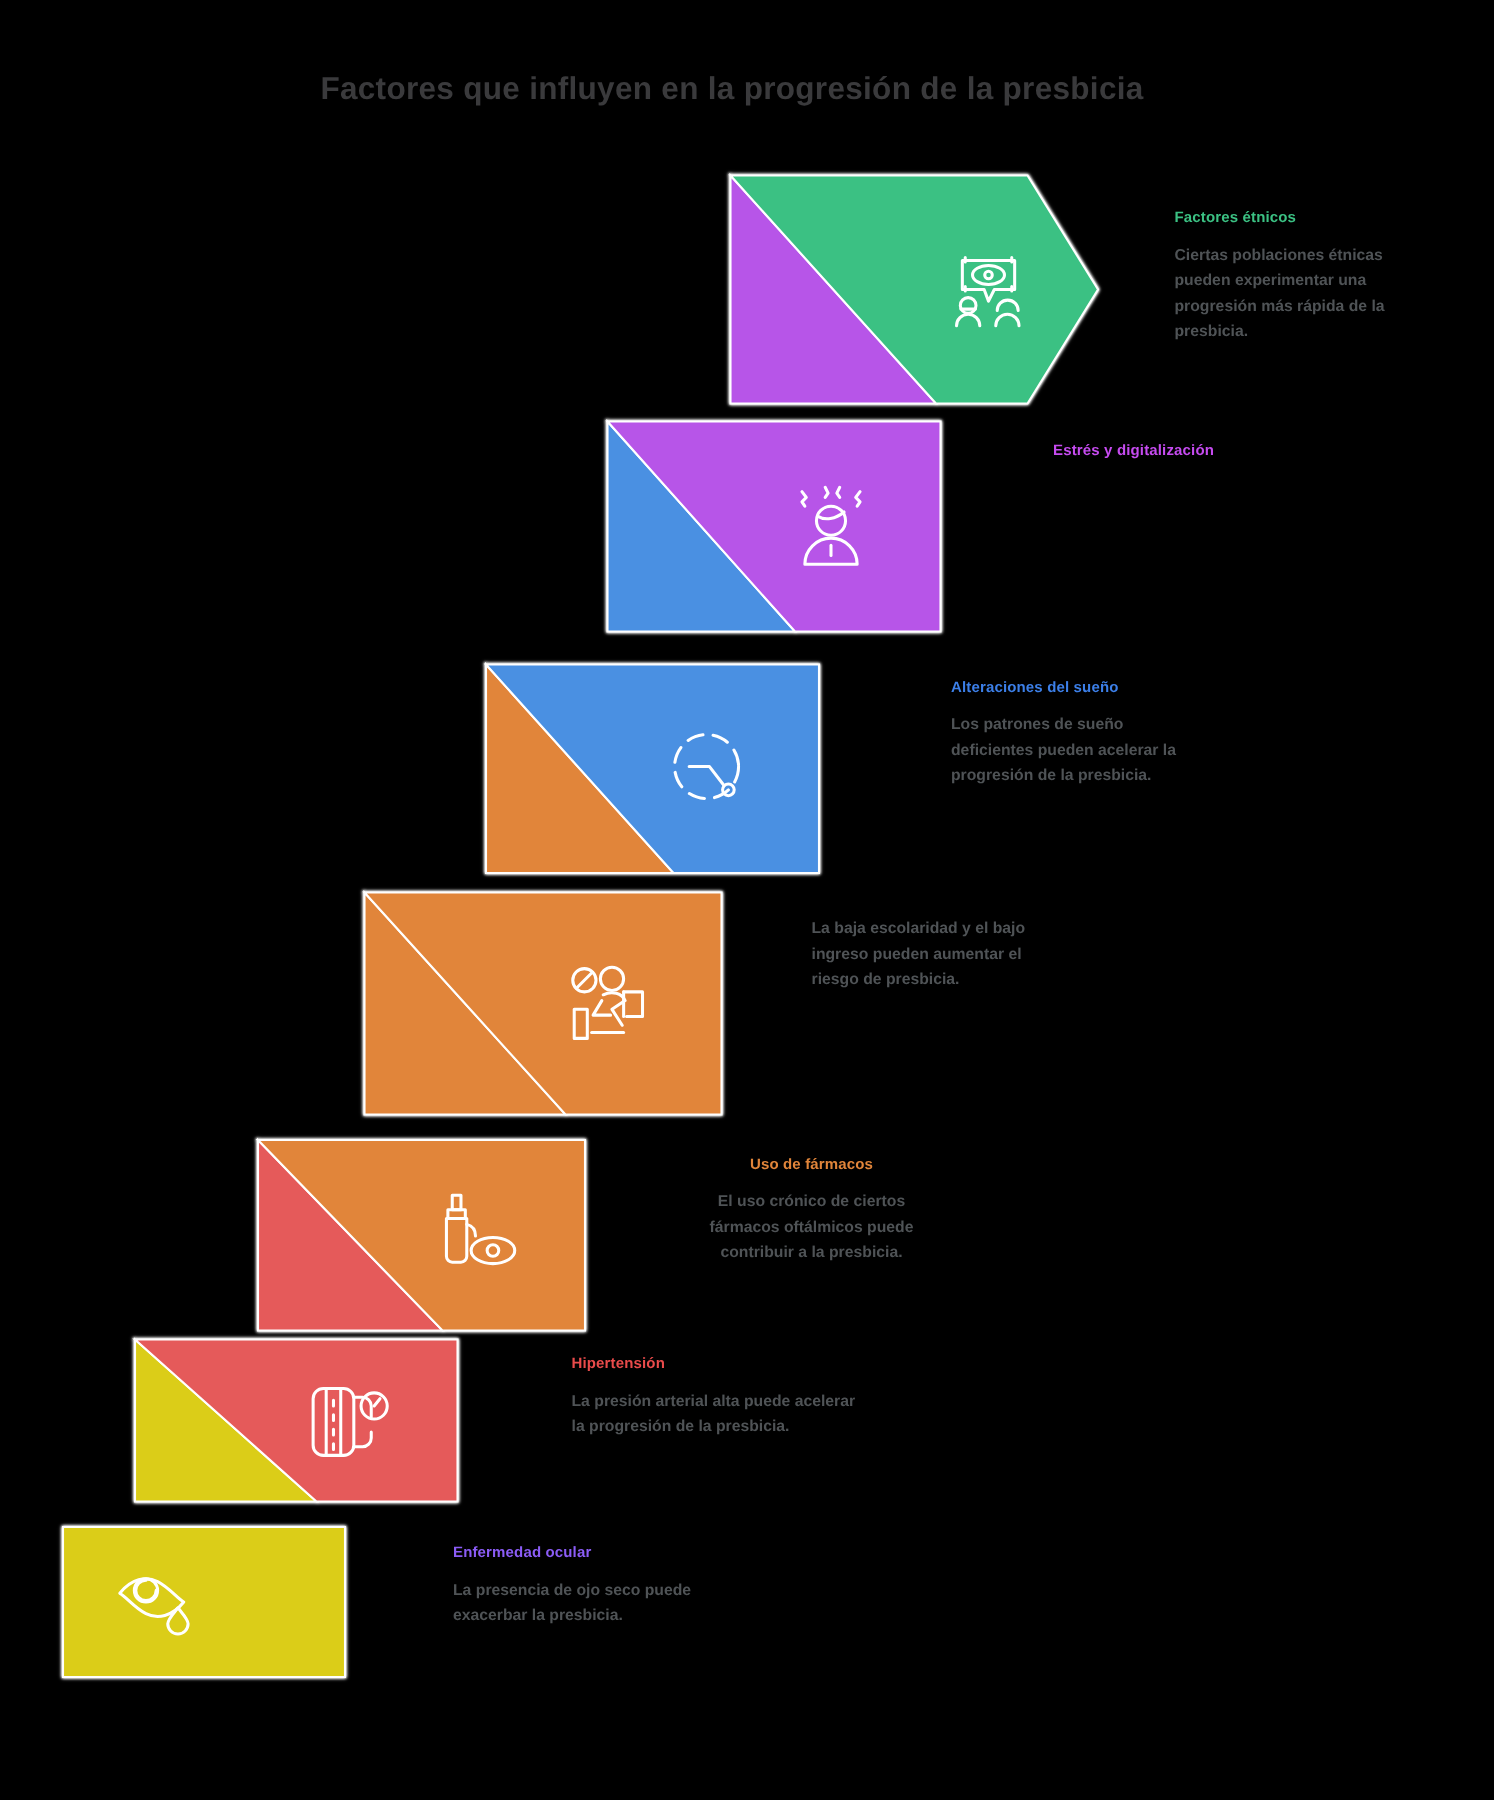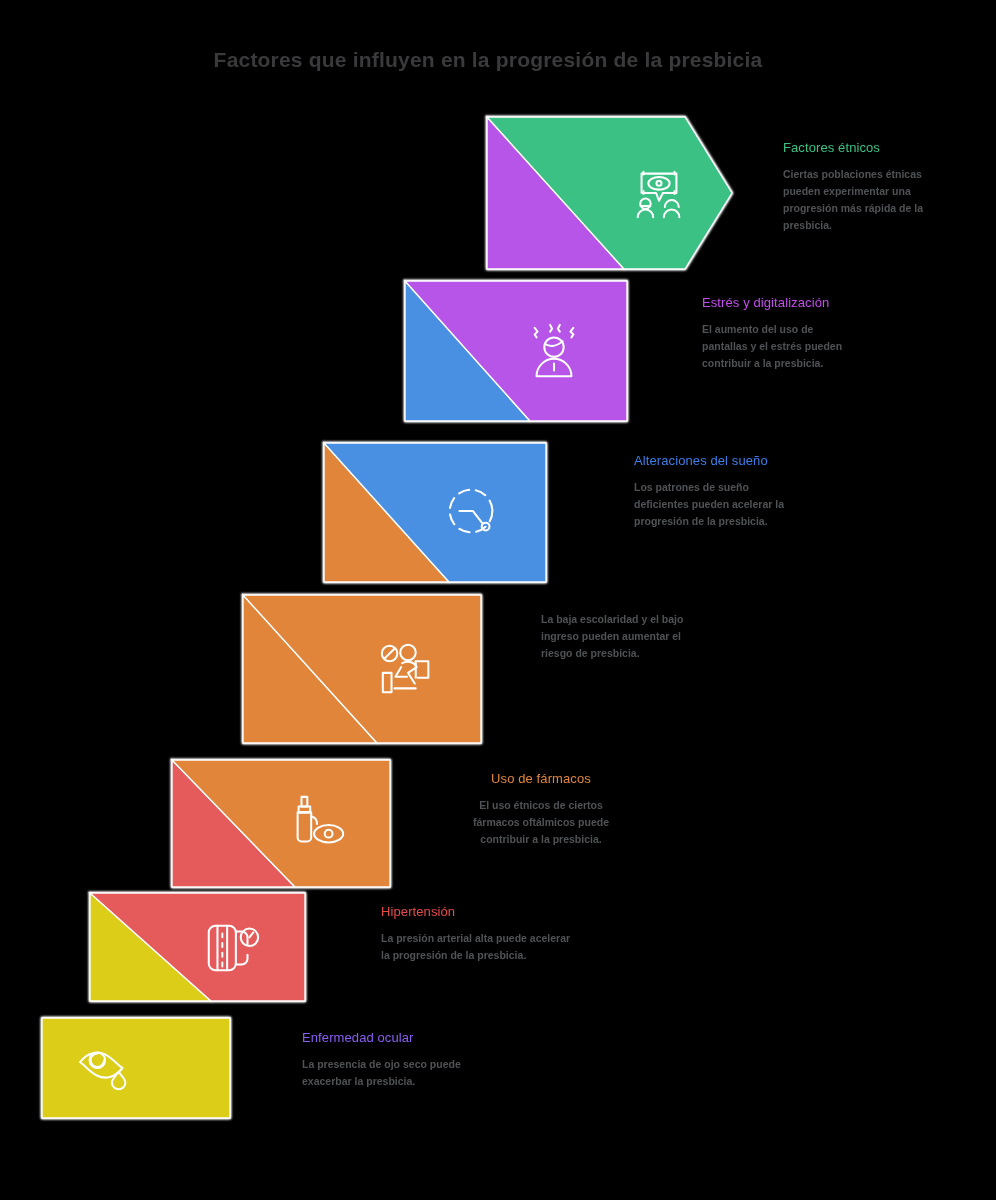--- a/index.html
+++ b/index.html
@@ -40,22 +40,22 @@
     right: 42px;
     top: 50%;
     transform: translateY(-50%);
     width: 62px; height: 62px;
     color: #ffffff;
   }
   .step-icon svg { display:block; width: 100%; height: 100%; }
 
   .label-block { position: absolute; width: 200px; }
   .label-title {
-    font-size: 13px;
-    font-weight: normal;
+    font-size: 10px;
+    font-weight: bold;
     line-height: 1.35;
     margin-bottom: 9px;
     letter-spacing: .1px;
   }
   .label-desc {
     font-size: 10.5px;
     line-height: 1.62;
     color: #4f5356;
     font-weight: bold;
   }
@@ -133,21 +133,20 @@
         <path d="M52 8l-3 4 3 3-2 3"></path>
         <circle cx="32" cy="28" r="10"></circle>
         <path d="M23 25c5 3 12 2 18-3"></path>
         <path d="M14 58c0-9.9 8.1-18 18-18s18 8.1 18 18z"></path>
         <path d="M32 45v7"></path>
       </svg>
     </div>
   </div>
   <div class="label-block" id="label-1">
     <div class="label-title" style="color:#C64BF0">Estrés y digitalización</div>
-    <div class="label-desc">El aumento del uso de pantallas y el estrés pueden contribuir a la presbicia.</div>
   </div>
 
   <div class="step" id="step-2">
     <div class="shape">
       <svg viewBox="0 0 222 139" preserveAspectRatio="none">
         <polygon points="0,0 0,139 125,139" fill="#E1853A" stroke="#ffffff" stroke-width="1.4"></polygon>
         <polygon points="0,0 222,0 222,139 125,139" fill="#4A90E2" stroke="#ffffff" stroke-width="1.4"></polygon>
       </svg>
     </div>
     <div class="step-icon">
@@ -201,21 +200,21 @@
         <path d="M13 14h12v6H13z"></path>
         <path d="M12 20h14v26a4 4 0 0 1-4 4h-6a4 4 0 0 1-4-4z"></path>
         <path d="M26 24c4 1 6 4 6 8"></path>
         <ellipse cx="44" cy="42" rx="15" ry="9"></ellipse>
         <circle cx="44" cy="42" r="4"></circle>
       </svg>
     </div>
   </div>
   <div class="label-block" id="label-4">
     <div class="label-title" style="color:#E1853A">Uso de fármacos</div>
-    <div class="label-desc">El uso étnicos de ciertos fármacos oftálmicos puede contribuir a la presbicia.</div>
+    <div class="label-desc">El uso crónico de ciertos fármacos oftálmicos puede contribuir a la presbicia.</div>
   </div>
 
   <div class="step" id="step-5">
     <div class="shape">
       <svg viewBox="0 0 215 108" preserveAspectRatio="none">
         <polygon points="0,0 0,108 121,108" fill="#DBCD18" stroke="#ffffff" stroke-width="1.4"></polygon>
         <polygon points="0,0 215,0 215,108 121,108" fill="#E55A5A" stroke="#ffffff" stroke-width="1.4"></polygon>
       </svg>
     </div>
     <div class="step-icon">

